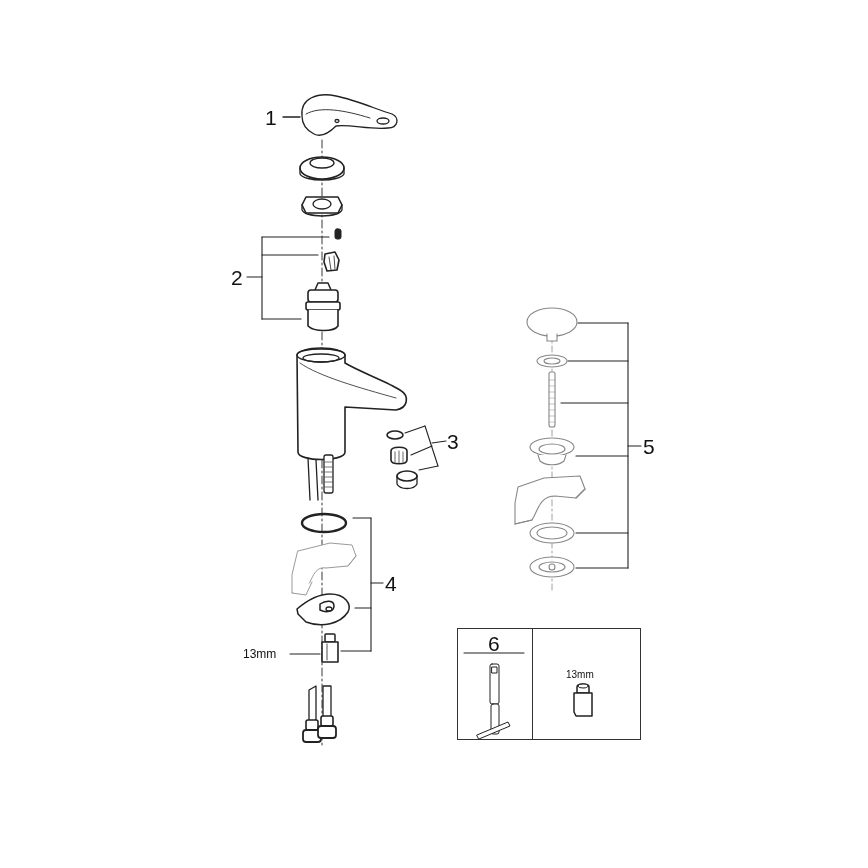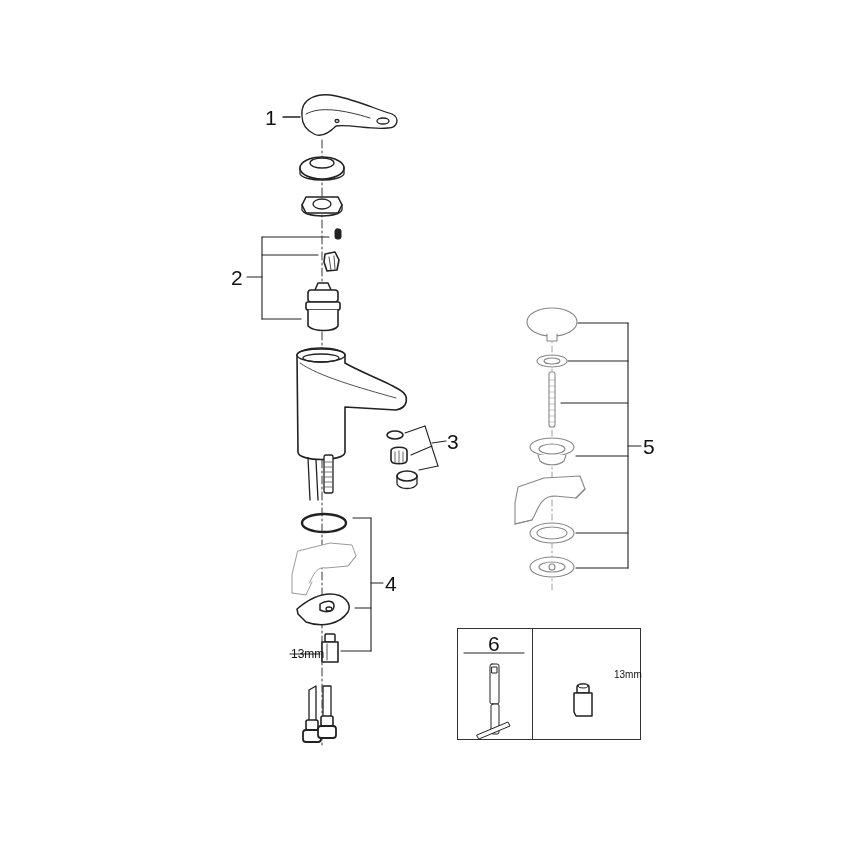--- a/index.html
+++ b/index.html
@@ -1,20 +1,20 @@
 <!DOCTYPE html>
 <html><head>
 <meta charset="utf-8">
 <style>
   html, body { margin:0; padding:0; background:#ffffff; }
   body { width:868px; height:868px; position:relative; overflow:hidden;
          font-family:"Liberation Sans", sans-serif; }
   svg.diagram { position:absolute; left:0; top:0; }
   .callout { position:absolute; color:#111; font-size:21px; line-height:1; }
-  .small { position:absolute; color:#111; font-size:12px; line-height:1;margin-left:48px; }
+  .small { position:absolute; color:#111; font-size:12px; line-height:1; }
   .kit-box { position:absolute; left:457px; top:628px; width:184px; height:112px;
              border:1.5px solid #333; box-sizing:border-box; }
   .kit-divider { position:absolute; left:74px; top:0; width:0; height:100%; border-left:1.5px solid #333; }
 </style>
 </head>
 <body>
 
 <svg class="diagram" width="868" height="868" viewBox="0 0 868 868">
   <g fill="none" stroke="#222" stroke-width="1.3" stroke-linecap="round" stroke-linejoin="round">
 

